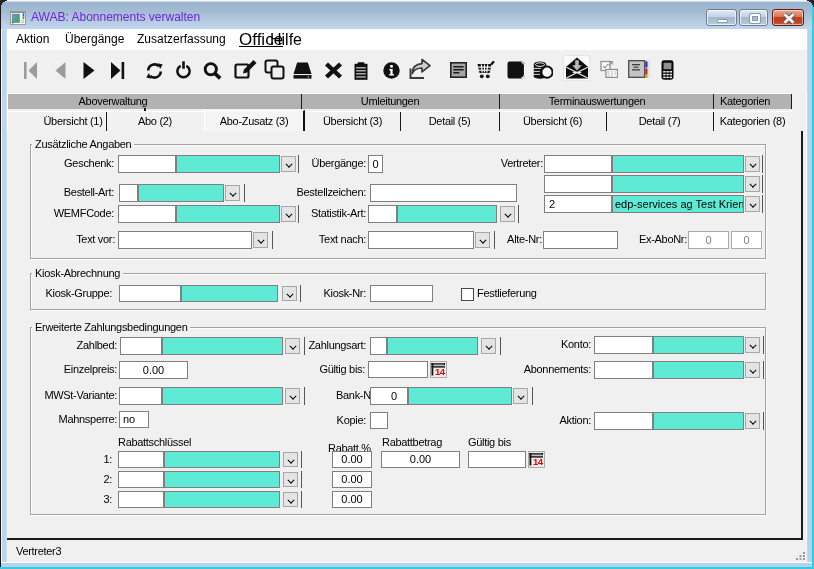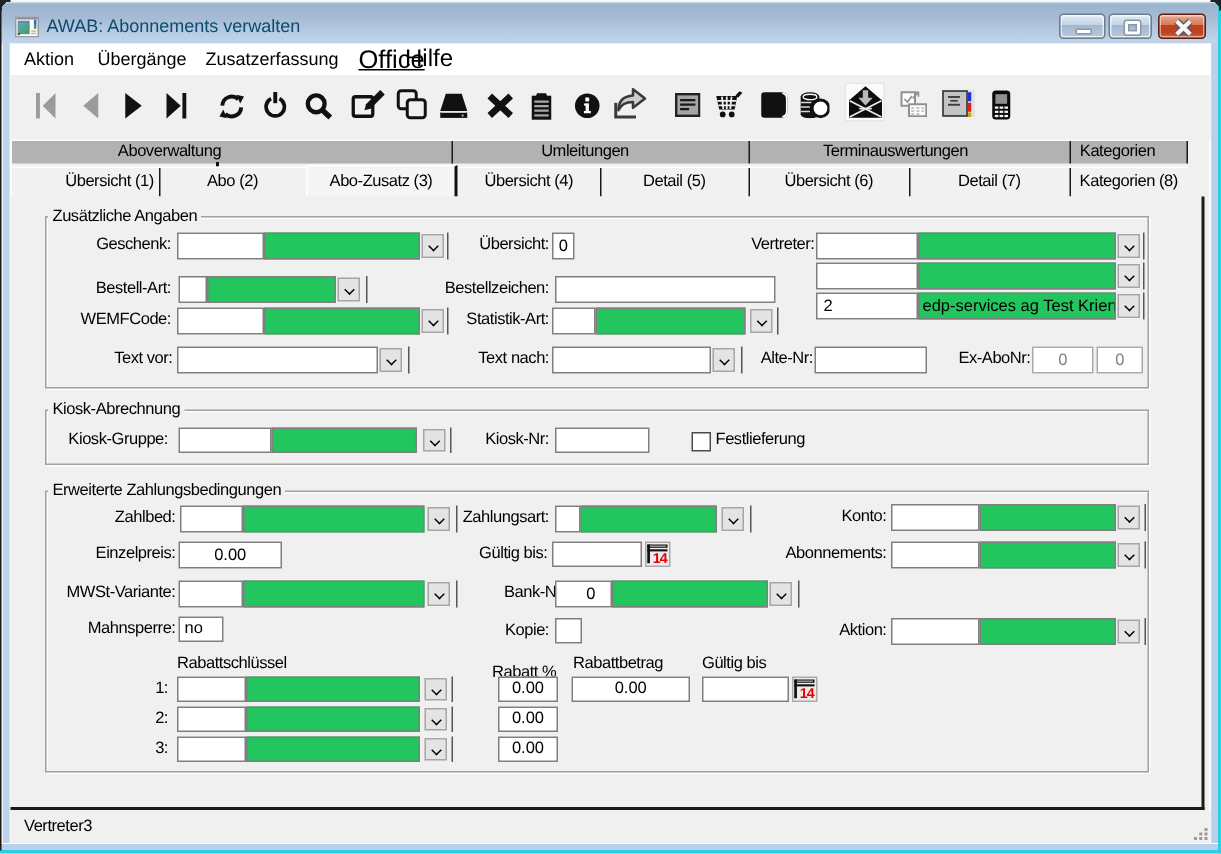--- a/index.html
+++ b/index.html
@@ -1,20 +1,20 @@
 <!DOCTYPE html>
 <html><head><meta charset="utf-8"><style>
 *{margin:0;padding:0;box-sizing:border-box;}
 html,body{width:814px;height:569px;overflow:hidden;}
 body{position:relative;font-family:"Liberation Sans",sans-serif;font-size:11px;color:#000;background:#b7cde8;}
 .a{position:absolute;}
 .lbl{position:absolute;white-space:nowrap;font-size:11px;line-height:17px;height:17px;letter-spacing:-0.3px;}
 .lr{transform:translateX(-100%);}
 .tb{position:absolute;background:#fff;border:1px solid #7f7f7f;font-size:11px;}
-.gr{position:absolute;background:#22c55e;border:1px solid #7f7f7f;font-size:11px;}
+.gr{position:absolute;background:#5eead4;border:1px solid #7f7f7f;font-size:11px;}
 .db{position:absolute;background:#e4e4e4;border:1px solid #a6a6a6;}
 .db svg{position:absolute;left:50%;top:50%;transform:translate(-50%,-50%);}
 .vl{position:absolute;width:1px;background:#565656;}
 .gb{position:absolute;border:1px solid #a2a2a2;box-shadow:1px 1px 0 #fdfdfd, inset 1px 1px 0 #fdfdfd;}
 .gbl{position:absolute;background:#f0f0f0;padding:0 3px;font-size:11px;line-height:11px;letter-spacing:-0.3px;}
 .ct{text-align:center;}
 .dbtn::after{content:"";position:absolute;left:50%;top:50%;width:3.6px;height:3.6px;border-right:1.9px solid #000;border-bottom:1.9px solid #000;transform:translate(-50%,-52%) rotate(45deg);}
 .ic{position:absolute;top:59px;}
 </style></head>
 <body>
@@ -42,21 +42,21 @@
         <stop offset="0" stop-color="#5aa8c8"></stop>
         <stop offset="1" stop-color="#46a050"></stop>
       </linearGradient>
     </defs>
  <rect x="12.6" y="2.2" width="1.7" height="3.4" fill="#3565c2"></rect>
  <rect x="12.6" y="5.6" width="1.7" height="2.6" fill="#3f9e4f"></rect>
  <rect x="10.8" y="9.2" width="3.4" height="1" fill="#b5b5b5"></rect>
  <rect x="10.8" y="10.8" width="3.4" height="1" fill="#b5b5b5"></rect>
  <rect x="1.8" y="11" width="1.6" height="1.4" fill="#555"></rect>
 </svg>
-<div class="a" style="left:31px;top:10px;font-size:12px;color:#0c4a6e;">AWAB: Abonnements verwalten</div>
+<div class="a" style="left:31px;top:10px;font-size:12px;color:#6d28d9;">AWAB: Abonnements verwalten</div>
 
 <div class="a capb" style="left:706px;top:9px;width:31px;height:17px;">
   <div class="capi" style="left:10px;top:9px;width:11px;height:4px;background:#fdfdfd;border:1px solid #8a97a5;border-radius:1px;"></div>
 </div>
 <div class="a capb" style="left:739px;top:9px;width:29px;height:17px;">
   <div class="capi" style="left:10px;top:4px;width:10px;height:9px;background:transparent;border:2px solid #fdfdfd;outline:1px solid #8a97a5;border-radius:1px;box-shadow:inset 0 0 0 1px #8a97a5;"></div>
 </div>
 <div class="a" id="closeb" style="left:772px;top:9px;width:32px;height:17px;">
   <svg width="32" height="17" viewBox="0 0 32 17" style="position:absolute;left:0;top:0;">
     <path d="M11.5 4.2l9 8.6m0-8.6l-9 8.6" stroke="#4a5a66" stroke-width="4.6"></path>
@@ -240,37 +240,37 @@
 <div class="a" style="left:8px;top:111px;width:784px;height:20px;background:#f1f1f1;border-top:1px solid #fff;"></div>
 <div class="a vl" style="left:106px;top:112px;height:19px;background:#1a1a1a;"></div>
 <div class="a vl" style="left:400px;top:112px;height:19px;background:#1a1a1a;"></div>
 <div class="a vl" style="left:499px;top:112px;height:19px;background:#1a1a1a;"></div>
 <div class="a vl" style="left:606px;top:112px;height:19px;background:#1a1a1a;"></div>
 <div class="a vl" style="left:713px;top:112px;height:19px;background:#1a1a1a;"></div>
 <div class="a" style="left:204px;top:110px;width:101px;height:21px;background:#f5f5f5;border-top:1px solid #fff;border-left:1px solid #fff;border-right:2px solid #111;"></div>
 <div class="a lbl ct" style="left:8px;top:113px;width:98px;padding-left:32px;">Übersicht (1)</div>
 <div class="a lbl ct" style="left:106px;top:113px;width:98px;">Abo (2)</div>
 <div class="a lbl ct" style="left:204px;top:113px;width:100px;">Abo-Zusatz (3)</div>
-<div class="a lbl ct" style="left:305px;top:113px;width:95px;">Übersicht (4)</div>
+<div class="a lbl ct" style="left:305px;top:113px;width:95px;">Übersicht (3)</div>
 <div class="a lbl ct" style="left:400px;top:113px;width:99px;">Detail (5)</div>
 <div class="a lbl ct" style="left:499px;top:113px;width:107px;">Übersicht (6)</div>
 <div class="a lbl ct" style="left:606px;top:113px;width:107px;">Detail (7)</div>
 <div class="a lbl ct" style="left:713px;top:113px;width:79px;">Kategorien (8)</div>
 
 <div class="a" style="left:7px;top:131px;width:796px;height:409px;background:#f0f0f0;border-right:2px solid #1a1a1a;border-bottom:2px solid #1a1a1a;"></div>
 
 <div class="gb" style="left:30px;top:144px;width:736px;height:115px;"></div>
 <div class="gbl" style="left:32px;top:139px;">Zusätzliche Angaben</div>
 
 <div class="lbl lr" style="left:114px;top:155px;">Geschenk:</div>
 <div class="tb" style="left:118px;top:155px;width:58px;height:18px;"></div>
 <div class="gr" style="left:176px;top:155px;width:104px;height:18px;"></div>
 <div class="db dbtn" style="left:281px;top:156px;width:15px;height:16px;"></div>
 <div class="a vl" style="left:298px;top:155px;height:18px;"></div>
-<div class="lbl lr" style="left:366px;top:155px;">Übersicht:</div>
+<div class="lbl lr" style="left:366px;top:155px;">Übergänge:</div>
 <div class="tb ct" style="left:368px;top:155px;width:15px;height:18px;line-height:16px;">0</div>
 <div class="lbl lr" style="left:543px;top:155px;">Vertreter:</div>
 <div class="tb" style="left:544px;top:155px;width:68px;height:18px;"></div>
 <div class="gr" style="left:612px;top:155px;width:132px;height:18px;"></div>
 <div class="db dbtn" style="left:745px;top:156px;width:15px;height:16px;"></div>
 <div class="a vl" style="left:762px;top:155px;height:18px;"></div>
 
 <div class="lbl lr" style="left:114px;top:184px;">Bestell-Art:</div>
 <div class="tb" style="left:119px;top:184px;width:19px;height:18px;"></div>
 <div class="gr" style="left:138px;top:184px;width:86px;height:18px;"></div>

